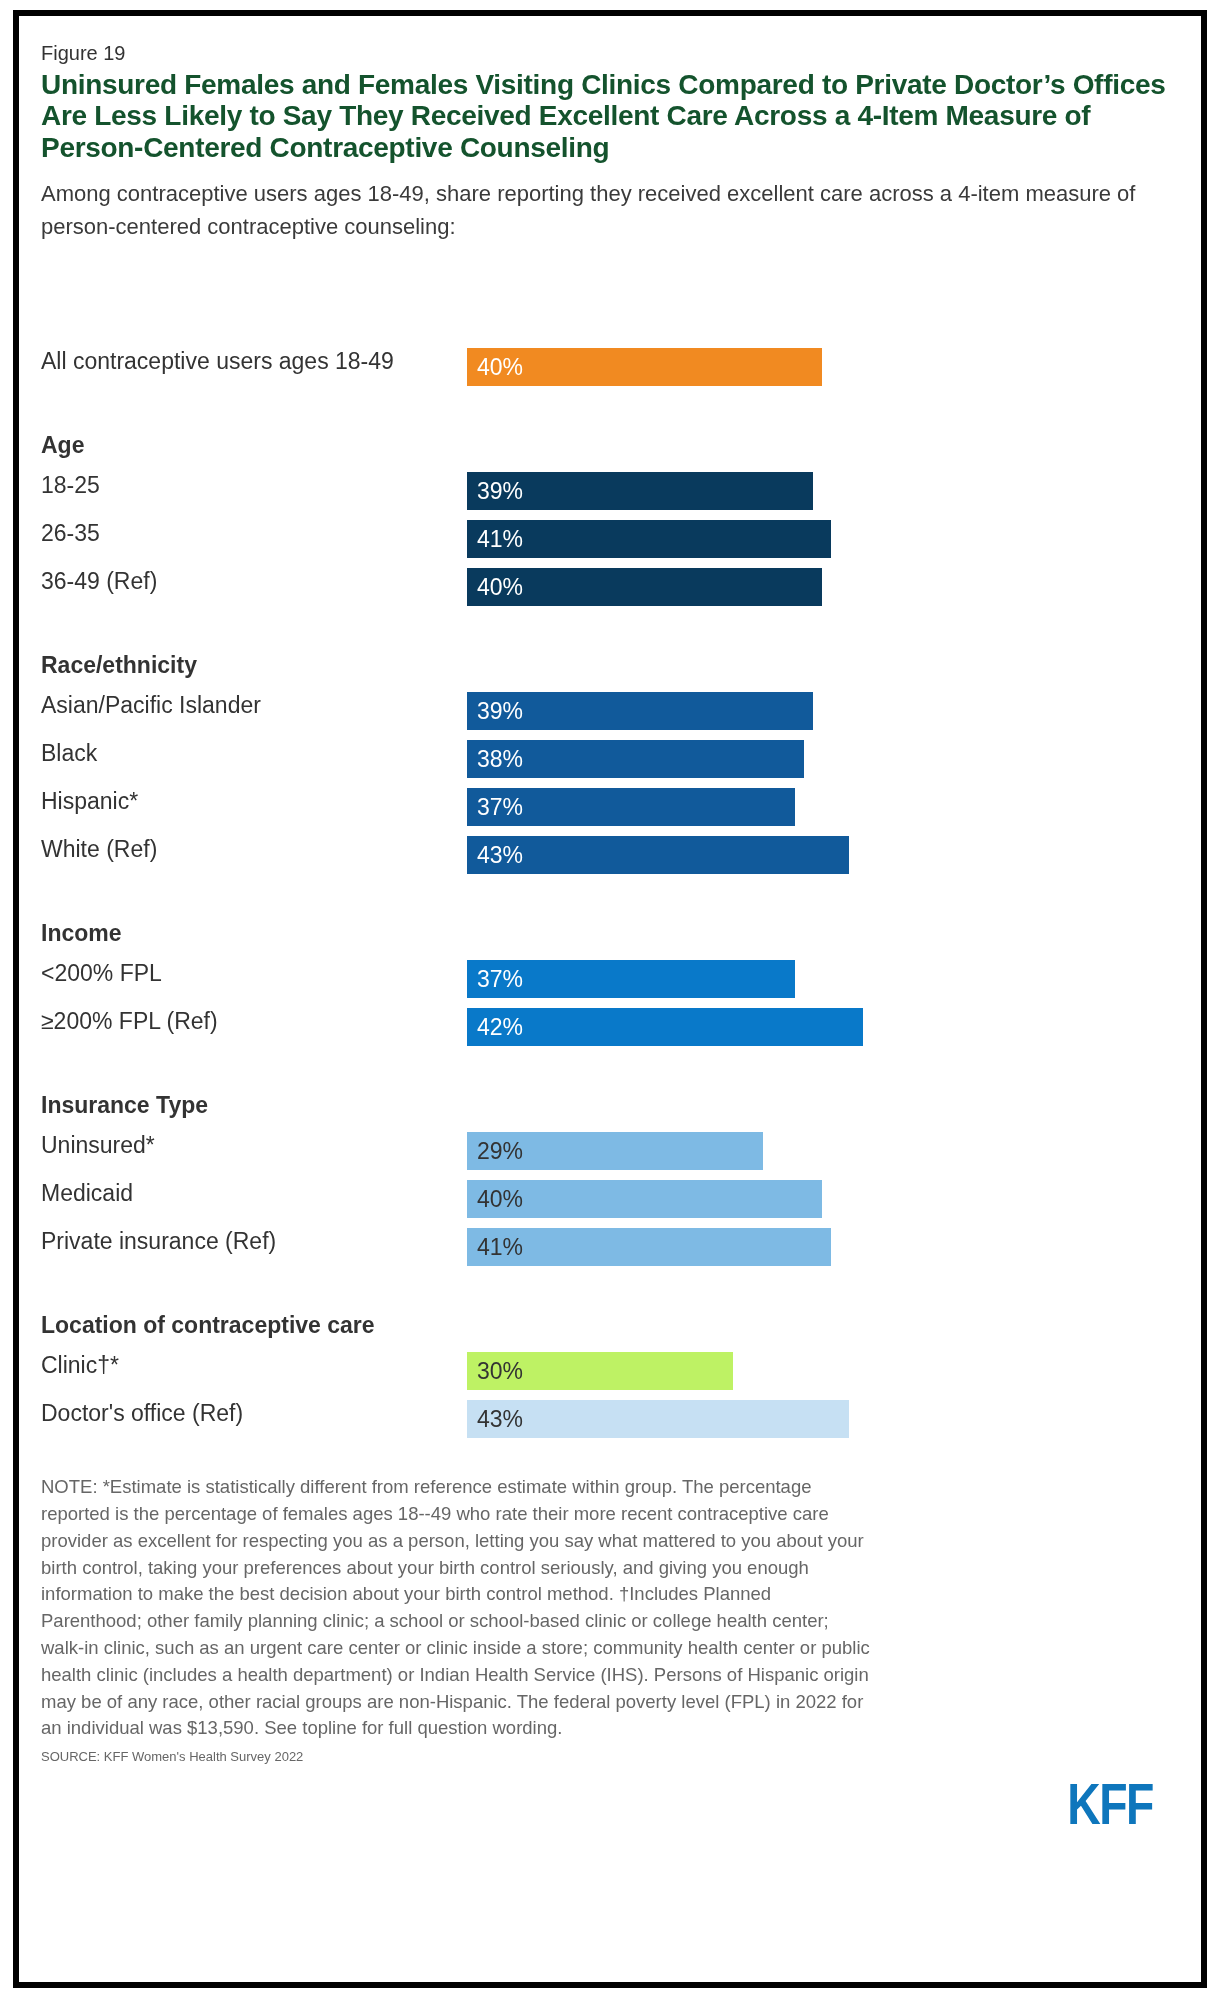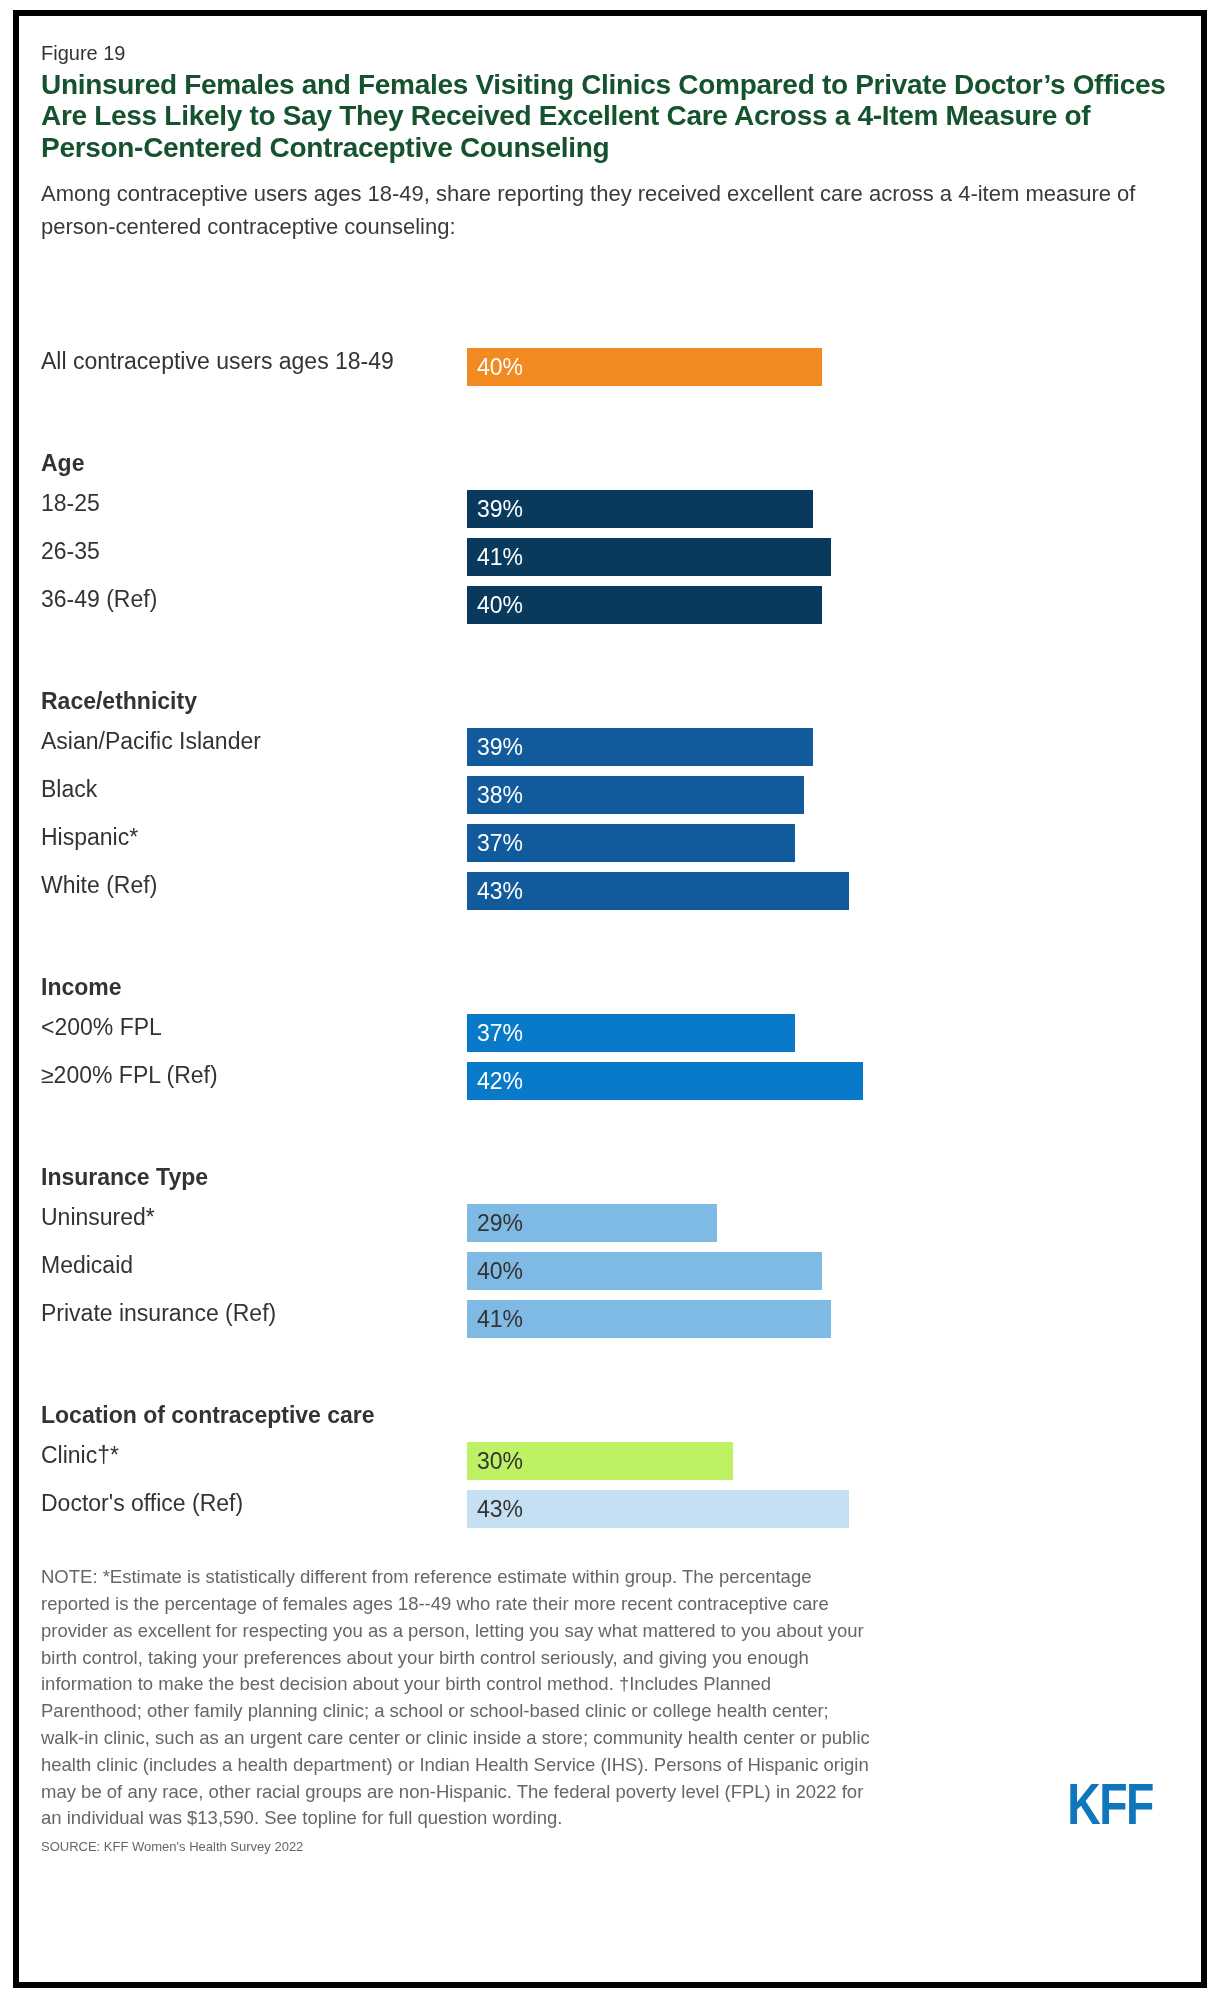--- a/index.html
+++ b/index.html
@@ -10,21 +10,21 @@
   .figure-label { font-size:20px; color:#333333; }
   .chart-title { margin-top:4px; font-size:28px; line-height:1.12; color:#14532d;
                  letter-spacing:-0.3px; max-width:1145px; }
   .chart-subtitle { margin-top:14px; font-size:22px; line-height:1.5; color:#3a3a3a;
                     max-width:1100px; }
   .overall-block { margin-top:105px; }
   .bar-row { display:flex; align-items:flex-start; height:38px; margin-bottom:10px; }
   .row-label { flex:0 0 426px; font-size:23px; color:#333333; }
   .bar { height:100%; display:flex; align-items:center; }
   .bar-value { margin-left:10px; font-size:23px; }
-  .section { margin-top:64px; }
+  .section { margin-top:46px; }
   .section-header { font-size:23px; font-weight:bold; color:#333333; margin-bottom:13px; }
   .footer-note { margin-top:36px; max-width:835px; font-size:18.5px; line-height:1.45;
                  color:#666666; }
   .source-line { margin-top:6px; max-width:835px; font-size:13px; line-height:1.45;
                  color:#666666; }
   .kff-logo { position:absolute; top:1754px; right:48px; font-size:58px; font-weight:bold;
               letter-spacing:-2px; transform:scaleX(0.8); transform-origin:right center; }
 </style>
 </head>
 <body>
@@ -109,21 +109,21 @@
       <div class="bar" style="width: 396px; background-color: rgb(9, 121, 201);">
         <span class="bar-value" style="color: rgb(255, 255, 255);">42%</span>
       </div>
     </div>
   </div>
 
   <div class="section">
     <div class="section-header">Insurance Type</div>
     <div class="bar-row">
       <div class="row-label">Uninsured*</div>
-      <div class="bar" style="width: 250px; background-color: rgb(126, 186, 228);">
+      <div class="bar" style="width: 296px; background-color: rgb(126, 186, 228);">
         <span class="bar-value" style="color: rgb(51, 51, 51);">29%</span>
       </div>
     </div>
     <div class="bar-row">
       <div class="row-label">Medicaid</div>
       <div class="bar" style="width: 355px; background-color: rgb(126, 186, 228);">
         <span class="bar-value" style="color: rgb(51, 51, 51);">40%</span>
       </div>
     </div>
     <div class="bar-row">

